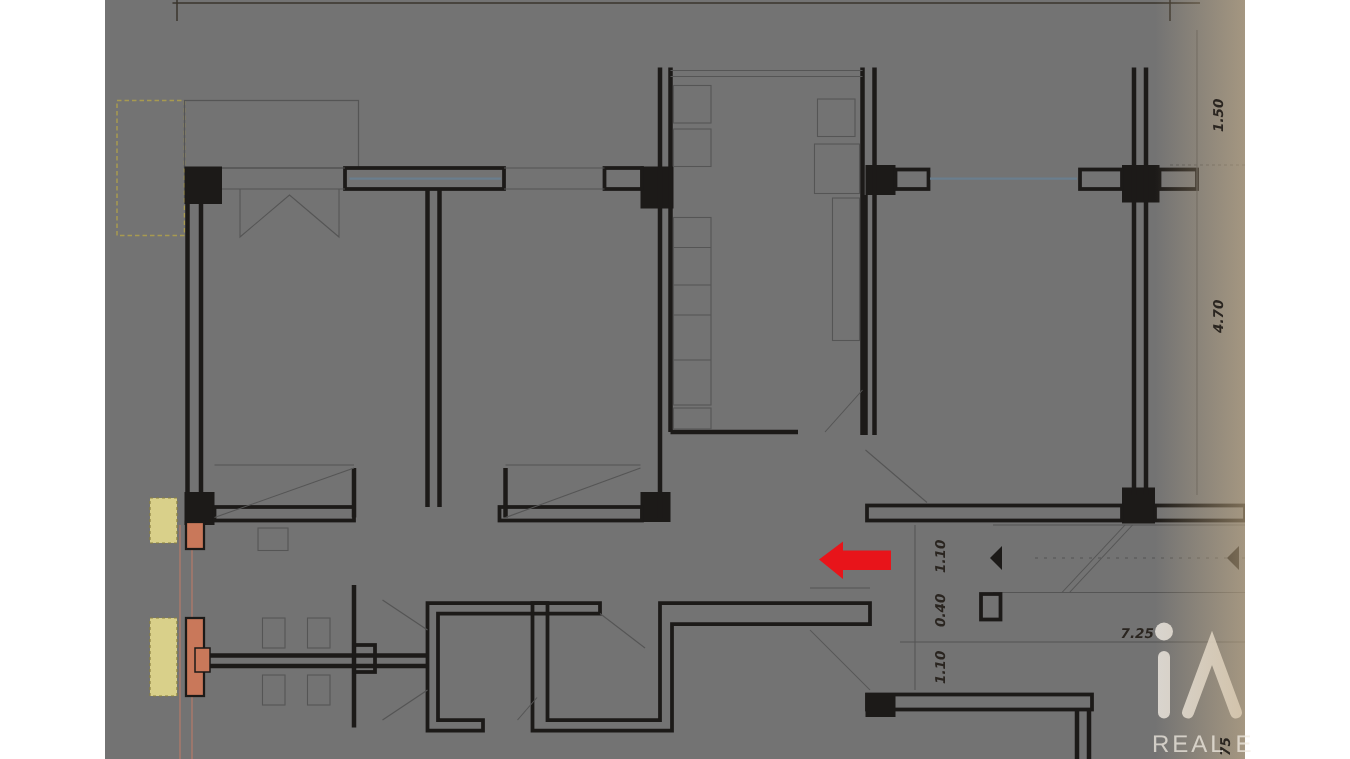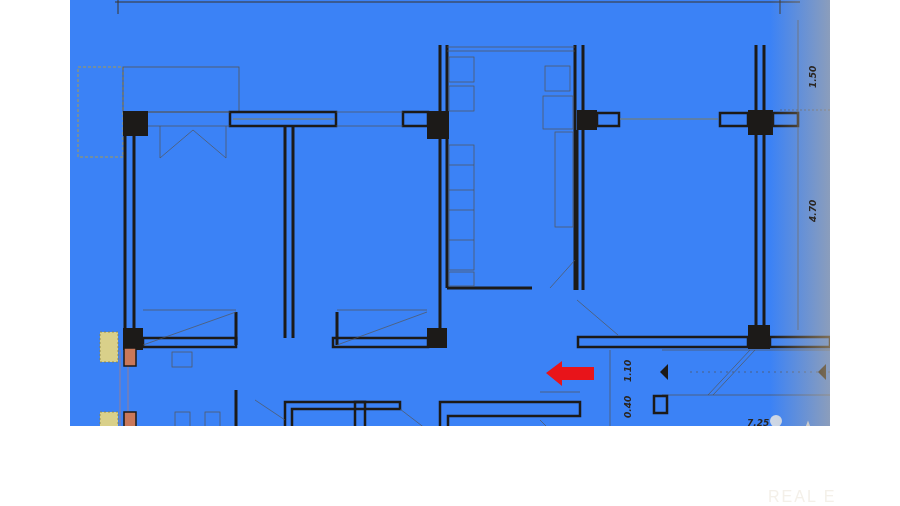--- a/index.html
+++ b/index.html
@@ -1,17 +1,17 @@
 <!DOCTYPE html>
 <html><head>
 <meta charset="utf-8">
 <style>
   html, body { margin: 0; padding: 0; background: #ffffff; }
   body { width: 900px; height: 506px; position: relative; overflow: hidden; font-family: "DejaVu Sans", sans-serif; }
-  .sheet { position: absolute; left: 70px; top: 0; width: 760px; height: 426px; background: #3b82f6; overflow: hidden; }
+  .sheet { position: absolute; left: 70px; top: 0; width: 760px; height: 506px; background: #737373; overflow: hidden; }
   .sheet-right-tint { position: absolute; right: 0; top: 0; width: 60px; height: 506px; background: linear-gradient(90deg, rgba(215,205,180,0) 0%, rgba(205,180,140,0.55) 100%); }
   svg.plan { position: absolute; left: 0; top: 0; }
   .dim { position: absolute; font-family: "DejaVu Sans", sans-serif; font-style: italic; font-weight: bold; font-size: 9px; color: #2a2520; }
   .dim.rot { transform: rotate(-90deg); transform-origin: left top; }
   .watermark-text { position: absolute; left: 768px; top: 488px; font-family: "Liberation Sans", sans-serif; font-size: 16px; letter-spacing: 2px; color: rgba(240,235,225,0.75); }
 </style>
 </head>
 <body>
 
 <div class="sheet">

